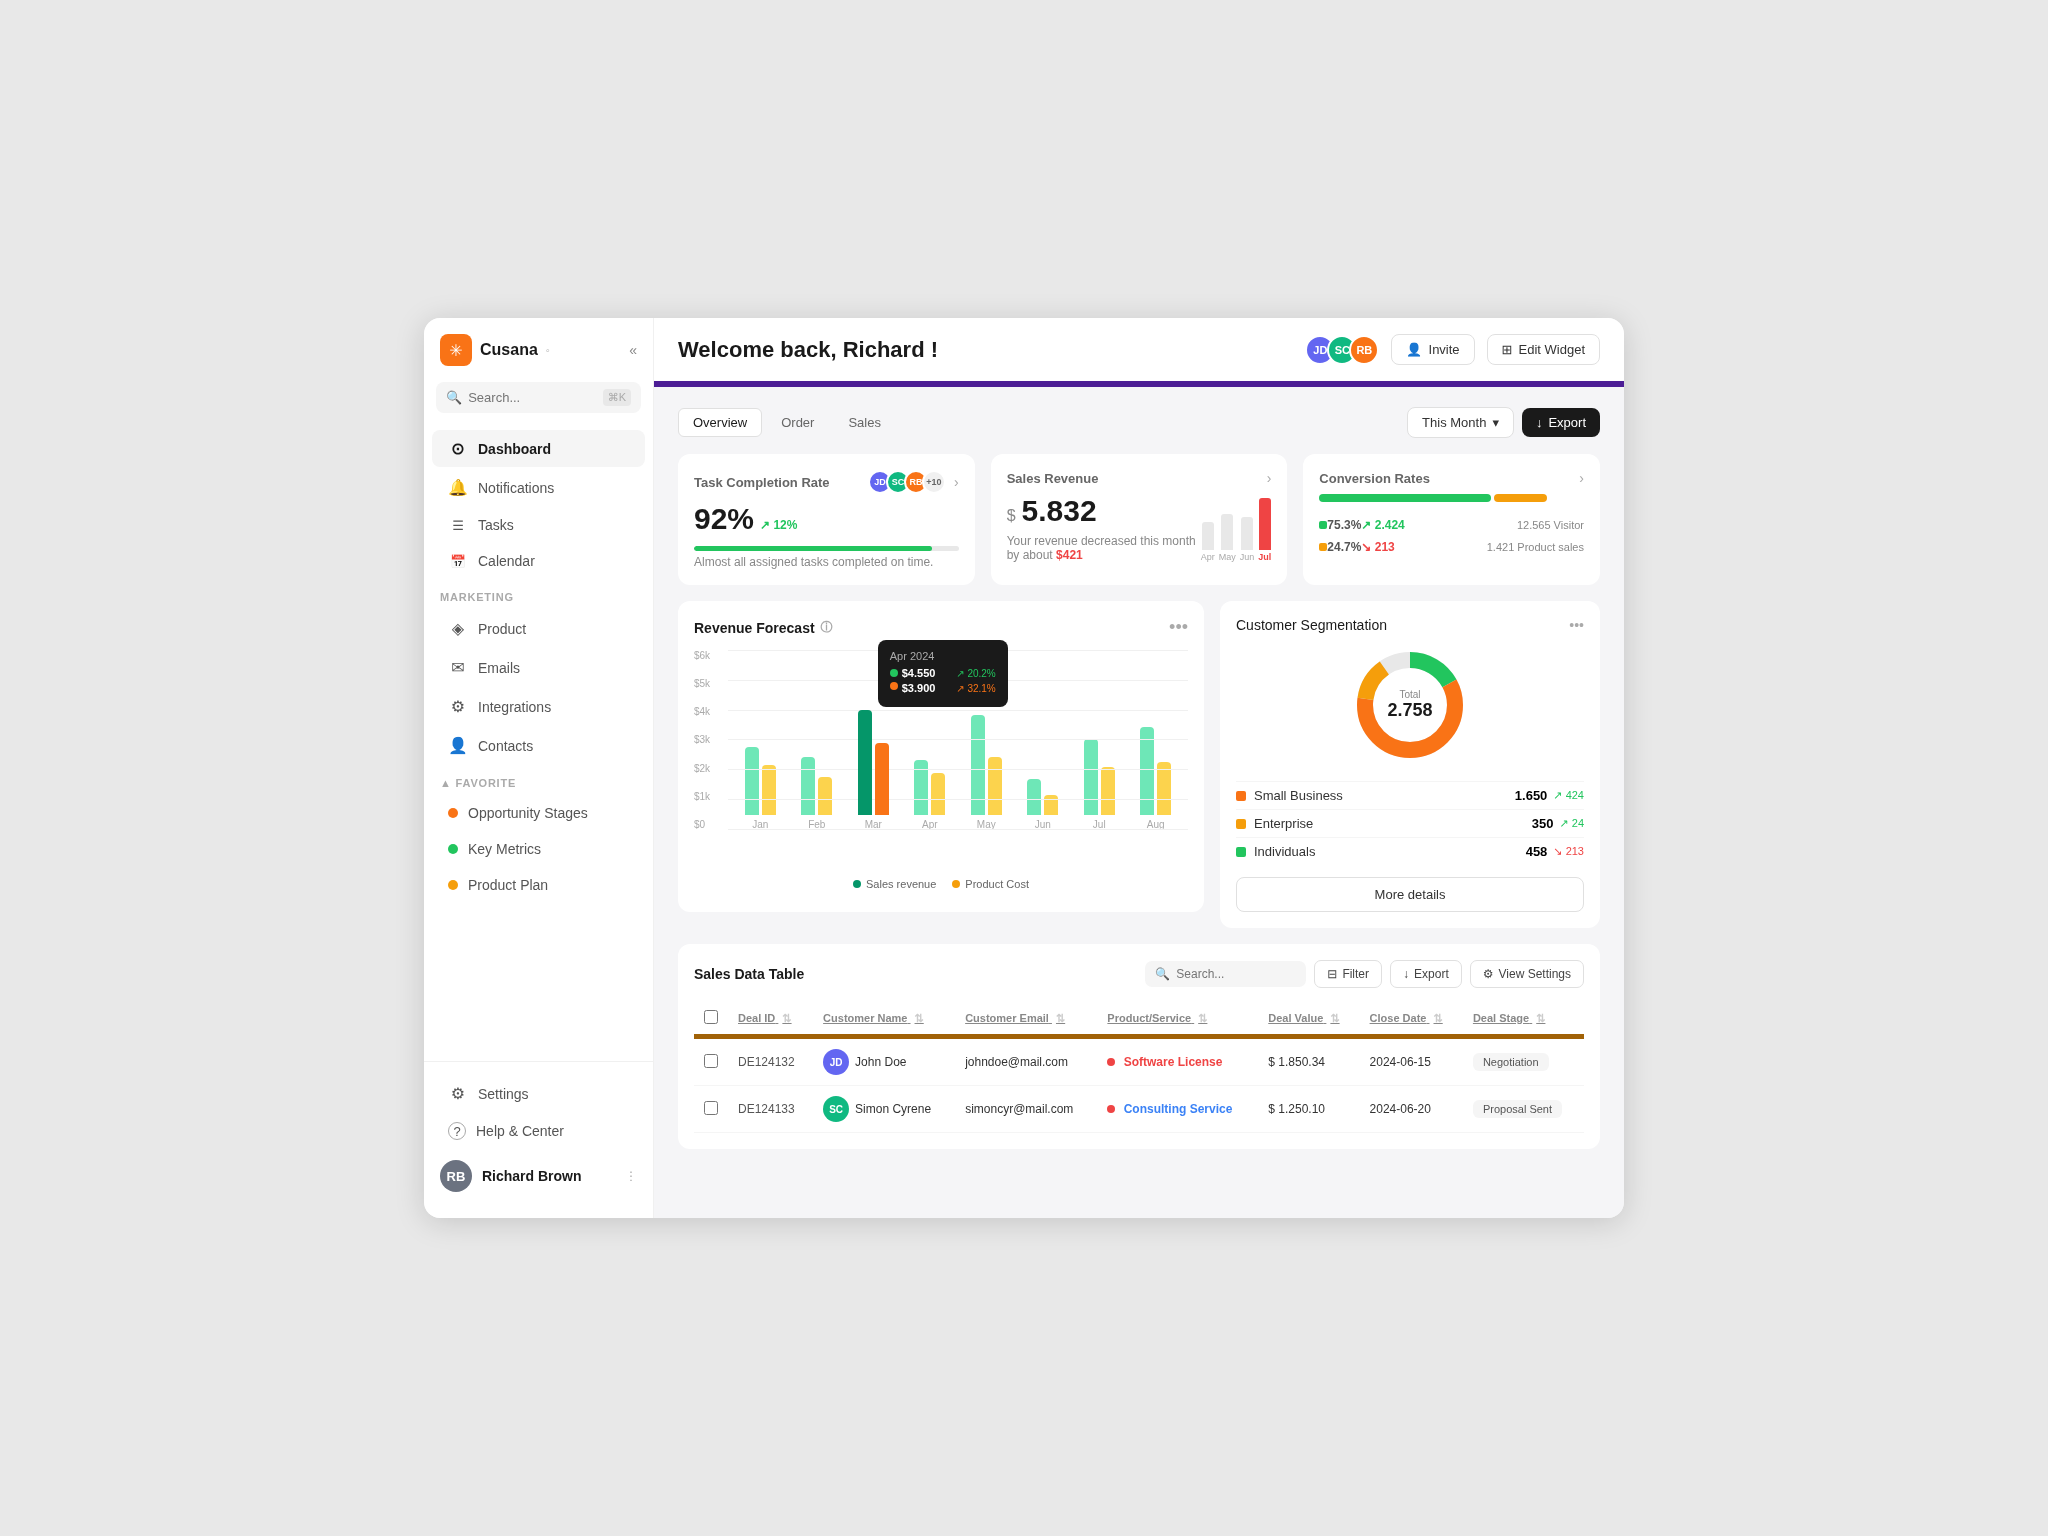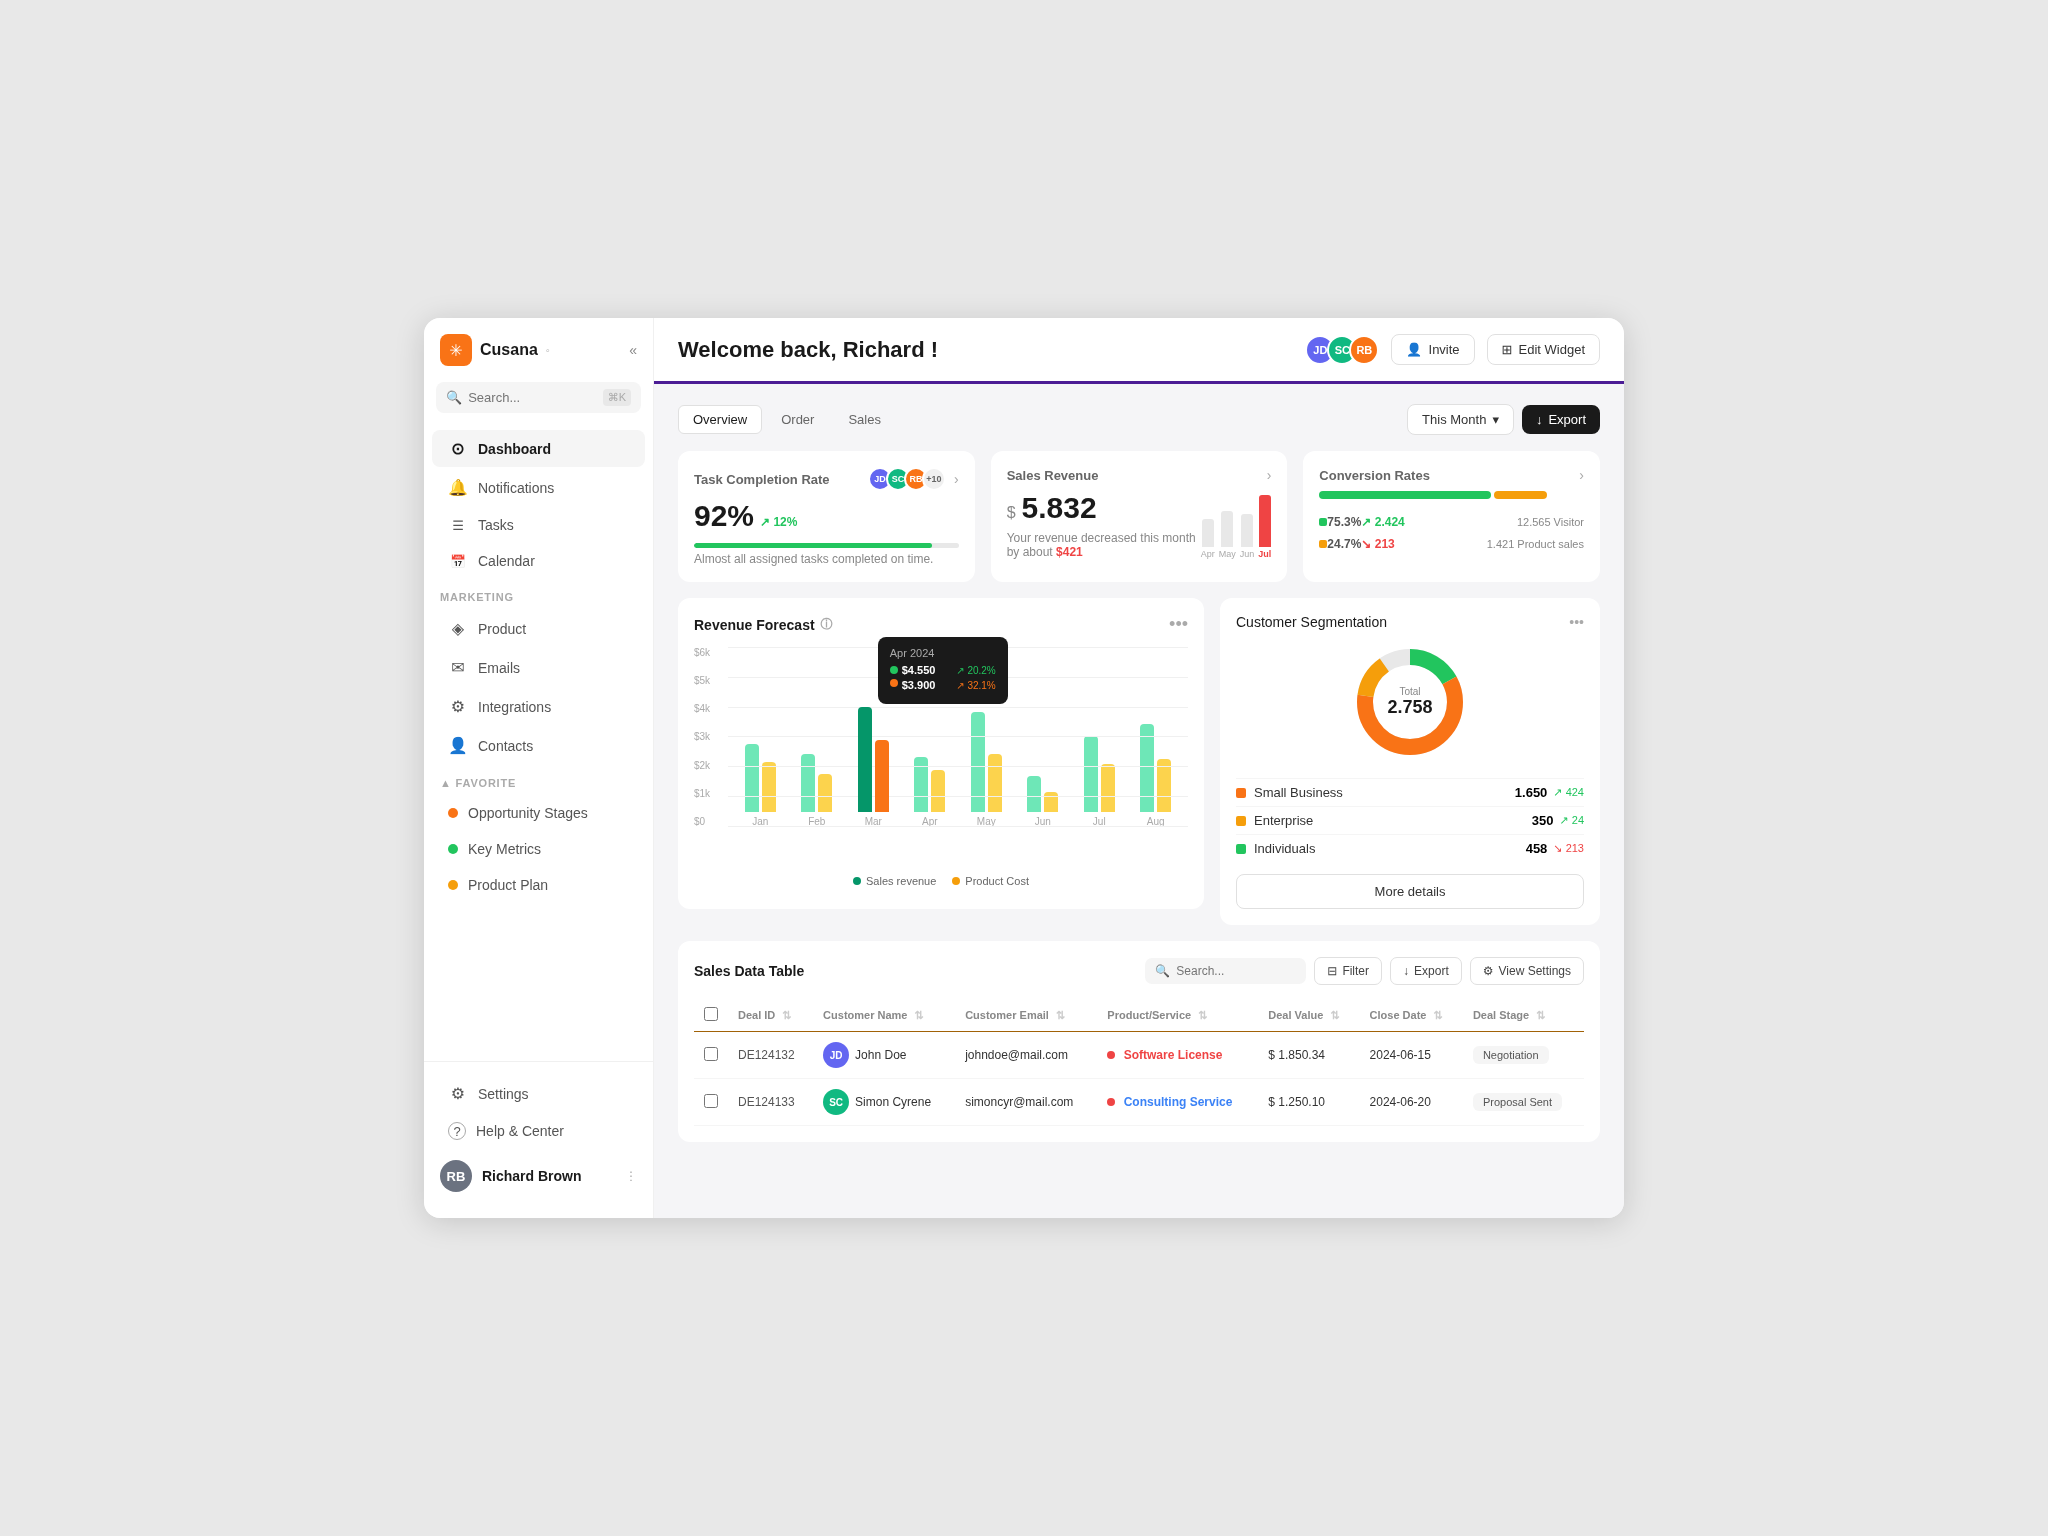--- a/index.html
+++ b/index.html
@@ -21,21 +21,21 @@
     .nav-item .nav-icon { font-size: 16px; width: 20px; text-align: center; }
     .section-label { font-size: 11px; font-weight: 600; color: #aaa; text-transform: uppercase; letter-spacing: 0.8px; padding: 12px 16px 6px; }
     .favorite-dot { width: 10px; height: 10px; border-radius: 50%; flex-shrink: 0; }
     .sidebar-bottom { margin-top: auto; padding-top: 12px; border-top: 1px solid #f0f0f0; }
     .user-item { display: flex; align-items: center; gap: 10px; padding: 10px 16px; cursor: pointer; }
     .user-avatar { width: 32px; height: 32px; border-radius: 50%; background: #ccc; overflow: hidden; display: flex; align-items: center; justify-content: center; font-size: 13px; font-weight: 600; color: #fff; background: #6b7280; }
     .user-name { font-size: 14px; font-weight: 600; color: #1a1a1a; flex: 1; }
     
     
     .main { flex: 1; display: flex; flex-direction: column; overflow: hidden; }
-    .header { background: #fff; padding: 16px 24px; display: flex; align-items: center; justify-content: space-between; border-bottom: 3px solid #4c1d95; }
+    .header { background: #fff; padding: 16px 24px; display: flex; align-items: center; justify-content: space-between; border-bottom: 6px solid #4c1d95; }
     .header-title { font-size: 22px; font-weight: 700; color: #1a1a1a; }
     .header-actions { display: flex; align-items: center; gap: 12px; }
     .avatars-group { display: flex; align-items: center; }
     .avatar-sm { width: 30px; height: 30px; border-radius: 50%; border: 2px solid #fff; background: #6b7280; margin-left: -8px; display: flex; align-items: center; justify-content: center; font-size: 11px; color: #fff; font-weight: 600; }
     .avatar-sm:first-child { margin-left: 0; }
     .btn { display: flex; align-items: center; gap: 6px; padding: 7px 14px; border-radius: 8px; font-size: 13px; font-weight: 500; cursor: pointer; border: 1px solid #e0e0e0; background: #fff; color: #333; }
     .btn-dark { background: #1a1a1a; color: #fff; border: none; }
     .content { flex: 1; overflow-y: auto; padding: 20px 24px; background: #f5f5f7; }
     
     
@@ -116,21 +116,21 @@
     
     
     .table-card { background: #fff; border-radius: 12px; padding: 16px; }
     .table-header { display: flex; align-items: center; justify-content: space-between; margin-bottom: 14px; }
     .table-title { font-size: 14px; font-weight: 700; color: #1a1a1a; text-align: center; }
     .table-actions { display: flex; align-items: center; gap: 8px; }
     .table-search { display: flex; align-items: center; gap: 6px; background: #f5f5f5; border-radius: 7px; padding: 6px 10px; font-size: 12px; color: #aaa; }
     .table-search input { border: none; background: transparent; outline: none; font-size: 12px; color: #333; width: 120px; }
     .tbl-btn { display: flex; align-items: center; gap: 5px; padding: 6px 12px; border-radius: 7px; font-size: 12px; font-weight: 500; cursor: pointer; border: 1px solid #e0e0e0; background: #fff; color: #444; }
     table { width: 100%; border-collapse: collapse; }
-    th { font-size: 11px; font-weight: 600; color: #888; text-align: left; padding: 8px 10px; border-bottom: 1px solid #a16207; white-space: nowrap; }
+    th { font-size: 11px; font-weight: 600; color: #888; text-align: left; padding: 8px 10px; border-bottom: 5px solid #a16207; white-space: nowrap; text-decoration: underline; }
     td { font-size: 12px; color: #333; padding: 10px 10px; border-bottom: 1px solid #f5f5f5; }
     .td-id { color: #555; }
     .avatar-initials { width: 26px; height: 26px; border-radius: 50%; display: inline-flex; align-items: center; justify-content: center; font-size: 10px; font-weight: 700; color: #fff; margin-right: 6px; }
     .product-badge { font-weight: 600; }
     .product-red { color: #ef4444; }
     .product-blue { color: #3b82f6; }
     .product-green { color: #22c55e; }
     .deal-dot { width: 8px; height: 8px; border-radius: 50%; display: inline-block; margin-right: 5px; }
     .stage-badge { padding: 3px 10px; border-radius: 6px; background: #f5f5f5; font-size: 11px; color: #555; font-weight: 500; }
     .checkbox-cell { width: 20px; }

